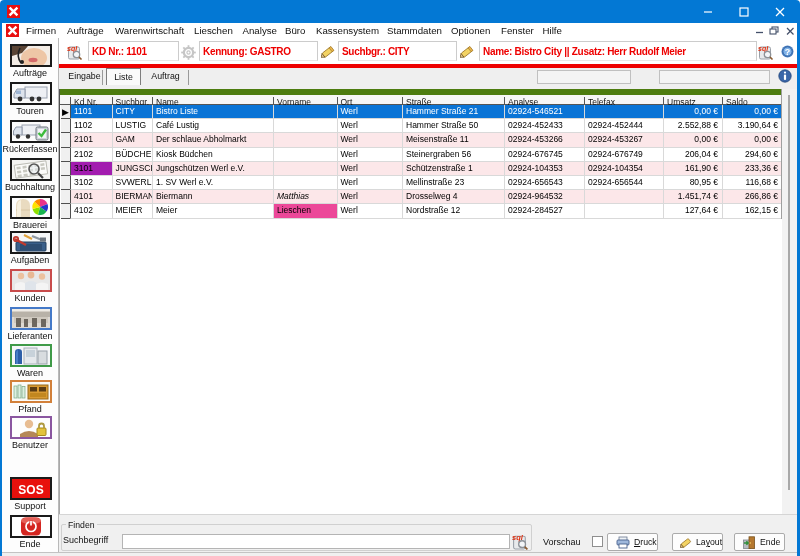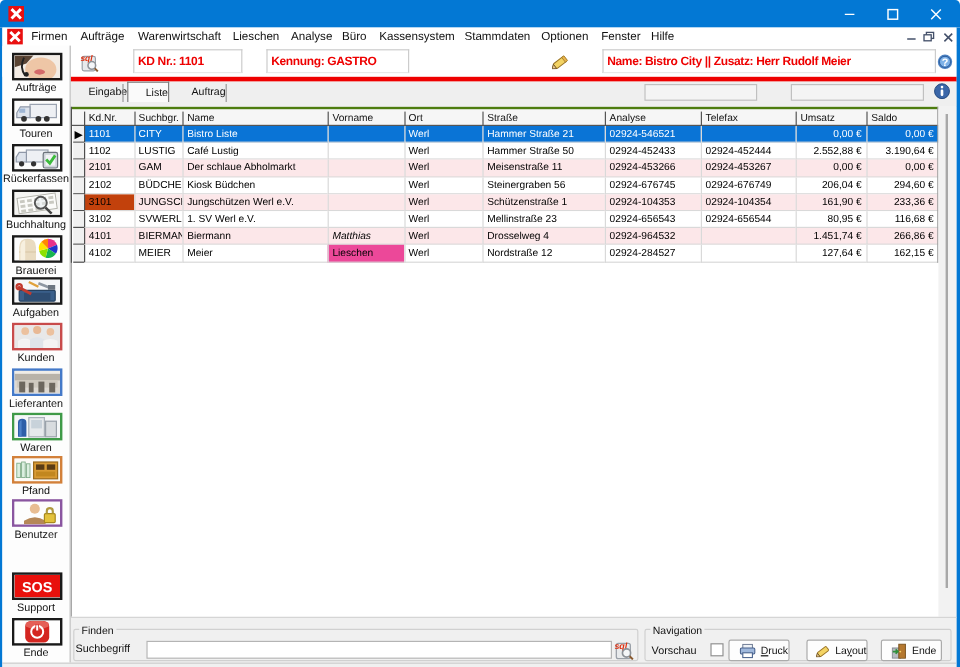--- a/index.html
+++ b/index.html
@@ -16,39 +16,39 @@
 
 .appicon { width:13px; height:13px; background:#e90f0f; position:absolute; }
 .appicon svg { position:absolute; left:0; top:0; }
 
 
 #menubar { position:absolute; left:2px; top:23px; width:795px; height:15px; background:#fff; }
 .menuitem { position:absolute; top:2px; font-size:9.7px; color:#111; white-space:nowrap; }
 
 
 #toolbar { position:absolute; left:2px; top:38px; width:795px; height:26px; background:#fff; }
-.tfield { position:absolute; top:3px; height:20px; background:#fff; border:1px solid #ccc; border-bottom-color:#e8e8e8;margin-left:23px; }
+.tfield { position:absolute; top:3px; height:20px; background:#fff; border:1px solid #ccc; border-bottom-color:#e8e8e8; }
 .tfield span { position:absolute; left:3px; top:4px; font-size:10px; letter-spacing:-0.3px; font-weight:bold; color:#ee0000; white-space:nowrap; }
 #redline { position:absolute; left:58px; top:64px; width:739px; height:4px; background:#ee0000; }
 
 
 #sidebar { position:absolute; left:2px; top:38px; width:57px; height:514px; background:#fdfdfd; border-right:1px solid #b9b9b9; }
 .sideicon { position:absolute; left:8px; width:42px; height:23px; border:2px solid #1a1a1a; background:#fff; overflow:hidden; }
 .sidelabel { position:absolute; left:-2px; width:60px; text-align:center; font-size:9px; color:#111; white-space:nowrap; }
 
 
 #tabrow { position:absolute; left:59px; top:68px; width:738px; height:21px; background:#efefef; }
-.tab { position:absolute; top:3px; height:17px; font-size:8.8px; color:#111; text-align:right; }
+.tab { position:absolute; top:3px; height:17px; font-size:8.8px; color:#111; text-align:center; }
 #tabsel { position:absolute; left:47px; top:0px; width:35px; height:17px; background:#fafafa; border:1px solid #7e7e7e; border-bottom:none; }
 .tabsep { position:absolute; top:2px; width:1px; height:15px; background:#9a9a9a; }
 .tabbox { position:absolute; top:2px; height:14px; background:#f4f4f4; border:1px solid #c0c0c0; }
 
 
 #grid { position:absolute; left:59px; top:89px; width:723px; height:425px; background:#fff; border-left:1px solid #a8a8a8; }
-#gridhead { position:absolute; left:0; top:0; width:722px; height:16px; background:#f6f6f6; border-top:2px solid #4d7c0f; border-bottom:1px solid #555; }
+#gridhead { position:absolute; left:0; top:0; width:722px; height:16px; background:#f6f6f6; border-top:6px solid #4d7c0f; border-bottom:1px solid #555; }
 .hcell { position:absolute; top:2px; height:13px; font-size:8.5px; color:#111; padding-left:3px; border-left:1px solid #555; white-space:nowrap; overflow:hidden; }
 .row { position:absolute; left:0; width:722px; height:14px; }
 .cell { position:absolute; top:0; height:14.2px; font-size:8.5px; color:#000; padding:1px 4px 0 3px; white-space:nowrap; overflow:hidden; border-left:1px solid #d9d9d9; border-bottom:1px solid #d9d9d9; }
 .num { text-align:right; }
 #scrolltrack { position:absolute; left:782px; top:89px; width:15px; height:425px; background:#f2f2f2; }
 
 
 #bottompanel { position:absolute; left:59px; top:514px; width:738px; height:38px; background:#f0f0f0; border-top:1px solid #d5d5d5; }
 .group { position:absolute; border:1px solid #d0d0d0; border-radius:2px; }
 .glabel { position:absolute; top:-5px; left:4px; background:#f0f0f0; font-size:8.7px; color:#111; padding:0 2px; }
@@ -150,20 +150,23 @@
   <svg style="position:absolute; left:779px; top:7px;" width="13" height="13" viewBox="0 0 13 13">
     <circle cx="6.5" cy="6.5" r="6" fill="#4a7fc0"></circle>
     <circle cx="6.5" cy="6.5" r="4.6" fill="#7fb2e8" stroke="#2a5a9a" stroke-width="0.8"></circle>
     <text x="3.8" y="9.6" font-size="9" font-weight="bold" fill="#fff" font-family="Liberation Sans">?</text>
   </svg>
   <div class="tfield" style="left:86px; width:91px;">
       <span>KD Nr.: 1101</span>
     </div>
   <div class="tfield" style="left:197px; width:119px;">
       <span>Kennung: GASTRO</span>
+    </div>
+  <div class="tfield" style="left:336px; width:119px;">
+      <span>Suchbgr.: CITY</span>
     </div>
   <div class="tfield" style="left:477px; width:278px;">
       <span>Name: Bistro City || Zusatz: Herr Rudolf Meier</span>
     </div>
 </div>
 <div id="redline"></div>
 
 <div id="sidebar">
     <div class="sideicon" style="top: 6px; border-color: rgb(26, 26, 26);"><svg width="38" height="19">
         <rect width="38" height="19" fill="#f3ece5"></rect>
@@ -391,21 +394,21 @@
       <div class="cell" style="left: 213px; width: 63.5px; background: rgb(255, 255, 255); color: rgb(0, 0, 0);"></div>
       <div class="cell" style="left: 276.5px; width: 65.5px; background: rgb(255, 255, 255); color: rgb(0, 0, 0);">Werl</div>
       <div class="cell" style="left: 342px; width: 102px; background: rgb(255, 255, 255); color: rgb(0, 0, 0);">Steinergraben 56</div>
       <div class="cell" style="left: 444px; width: 80px; background: rgb(255, 255, 255); color: rgb(0, 0, 0);">02924-676745</div>
       <div class="cell" style="left: 524px; width: 79px; background: rgb(255, 255, 255); color: rgb(0, 0, 0);">02924-676749</div>
       <div class="cell num" style="left: 603px; width: 59px; background: rgb(255, 255, 255); color: rgb(0, 0, 0);">206,04 €</div>
       <div class="cell num" style="left: 662px; width: 60px; background: rgb(255, 255, 255); color: rgb(0, 0, 0);">294,60 €</div>
     </div>
     <div class="row" style="top: 72.8px;">
       <div class="cell" style="left: 1px; width: 9px; background: rgb(240, 240, 240); border-left: none; border-bottom-color: #4f4f4f; border-bottom-color: #4f4f4f;"></div>
-      <div class="cell" style="border-left-color:#4f4f4f; left: 10px; width: 41.5px; background: #c2410c; color: rgb(0, 0, 0);">3101</div>
+      <div class="cell" style="border-left-color:#4f4f4f; left: 10px; width: 41.5px; background: #a21caf; color: rgb(0, 0, 0);">3101</div>
       <div class="cell" style="left: 51.5px; width: 40.5px; background: rgb(252, 231, 233); color: rgb(0, 0, 0);">JUNGSCHÜ</div>
       <div class="cell" style="left: 92px; width: 121px; background: rgb(252, 231, 233); color: rgb(0, 0, 0);">Jungschützen Werl e.V.</div>
       <div class="cell" style="left: 213px; width: 63.5px; background: rgb(252, 231, 233); color: rgb(0, 0, 0);"></div>
       <div class="cell" style="left: 276.5px; width: 65.5px; background: rgb(252, 231, 233); color: rgb(0, 0, 0);">Werl</div>
       <div class="cell" style="left: 342px; width: 102px; background: rgb(252, 231, 233); color: rgb(0, 0, 0);">Schützenstraße 1</div>
       <div class="cell" style="left: 444px; width: 80px; background: rgb(252, 231, 233); color: rgb(0, 0, 0);">02924-104353</div>
       <div class="cell" style="left: 524px; width: 79px; background: rgb(252, 231, 233); color: rgb(0, 0, 0);">02924-104354</div>
       <div class="cell num" style="left: 603px; width: 59px; background: rgb(252, 231, 233); color: rgb(0, 0, 0);">161,90 €</div>
       <div class="cell num" style="left: 662px; width: 60px; background: rgb(252, 231, 233); color: rgb(0, 0, 0);">233,36 €</div>
     </div>
@@ -458,23 +461,20 @@
       <div class="glabel">Finden</div>
     </div>
   <div class="abs" style="left:4px; top:20px; font-size:9px; color:#111;">Suchbegriff</div>
   <div class="abs" style="left:63px; top:19px; width:388px; height:15px; background:#fff; border:1px solid #b4b4b4;"></div>
   <svg style="position:absolute; left:453px; top:18px;" width="17" height="17" viewBox="0 0 16 16">
     <rect x="1.5" y="3" width="11" height="12" rx="1.5" fill="#e8eaec" stroke="#9aa0a8" stroke-width="1"></rect>
     <text x="0" y="7" font-size="7" font-weight="bold" font-style="italic" fill="#e03010" font-family="Liberation Sans">sql</text>
     <circle cx="9.5" cy="10.5" r="3.2" fill="#f4f6f8" stroke="#8d9298" stroke-width="1.3"></circle>
     <line x1="12" y1="13" x2="14.5" y2="15.5" stroke="#8a5a30" stroke-width="1.6"></line>
   </svg>
-  <div class="group" style="left:478px; top:9px; width:256px; height:27px;">
-      <div class="glabel">Navigation</div>
-    </div>
   <div class="abs" style="left:484px; top:22px; font-size:9px; color:#111;">Vorschau</div>
   <div class="abs" style="left:533px; top:21px; width:11px; height:11px; background:#fff; border:1px solid #8f8f8f;"></div>
   <div class="btn" style="left:548px; top:18px; width:51px;">
     <svg style="position:absolute; left:8px; top:2px;" width="14" height="13" viewBox="0 0 14 13">
       <rect x="3" y="1" width="8" height="3.5" fill="#eef2f6" stroke="#6a7890" stroke-width="0.8"></rect>
       <rect x="1" y="4" width="12" height="5" rx="1" fill="#9fb8dc" stroke="#48618c" stroke-width="0.9"></rect>
       <rect x="3" y="8" width="8" height="4" fill="#fff" stroke="#48618c" stroke-width="0.9"></rect>
     </svg>
     <span style="left:26px;"><u>D</u>ruck</span>
   </div>

